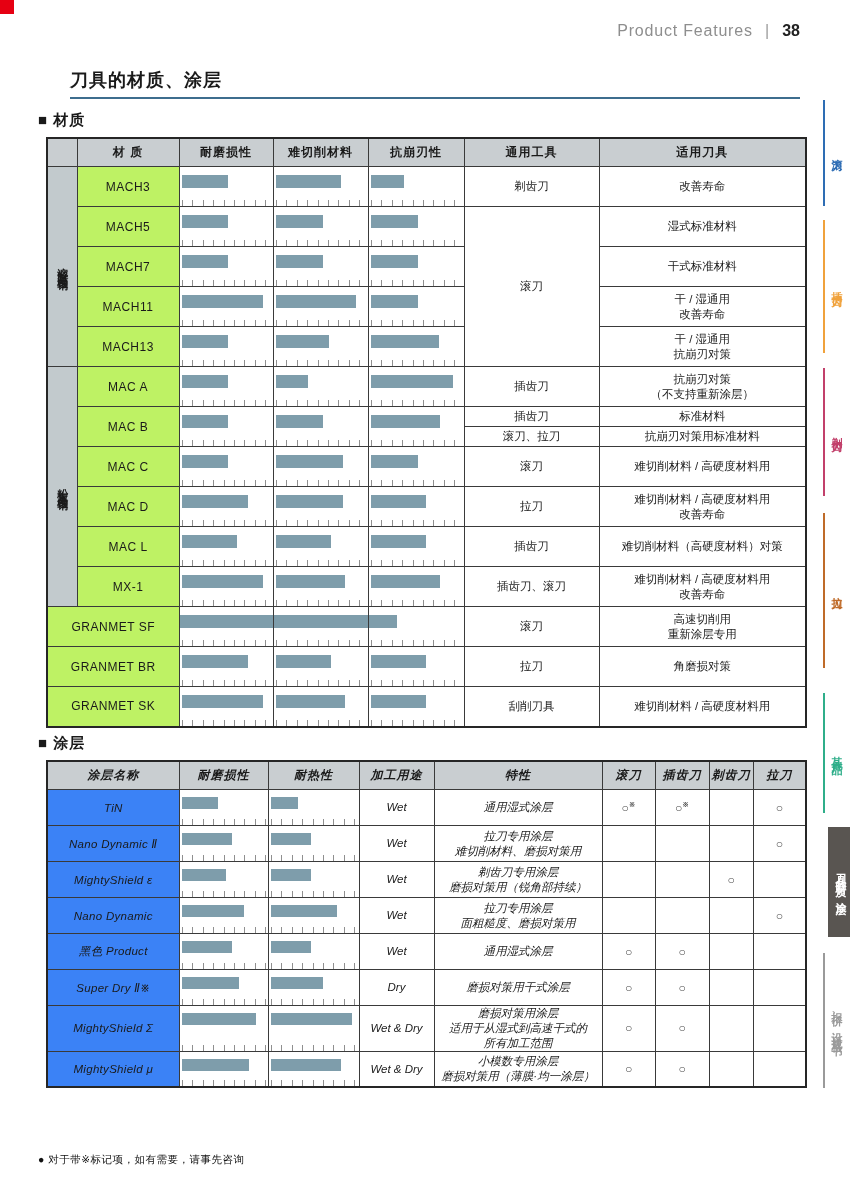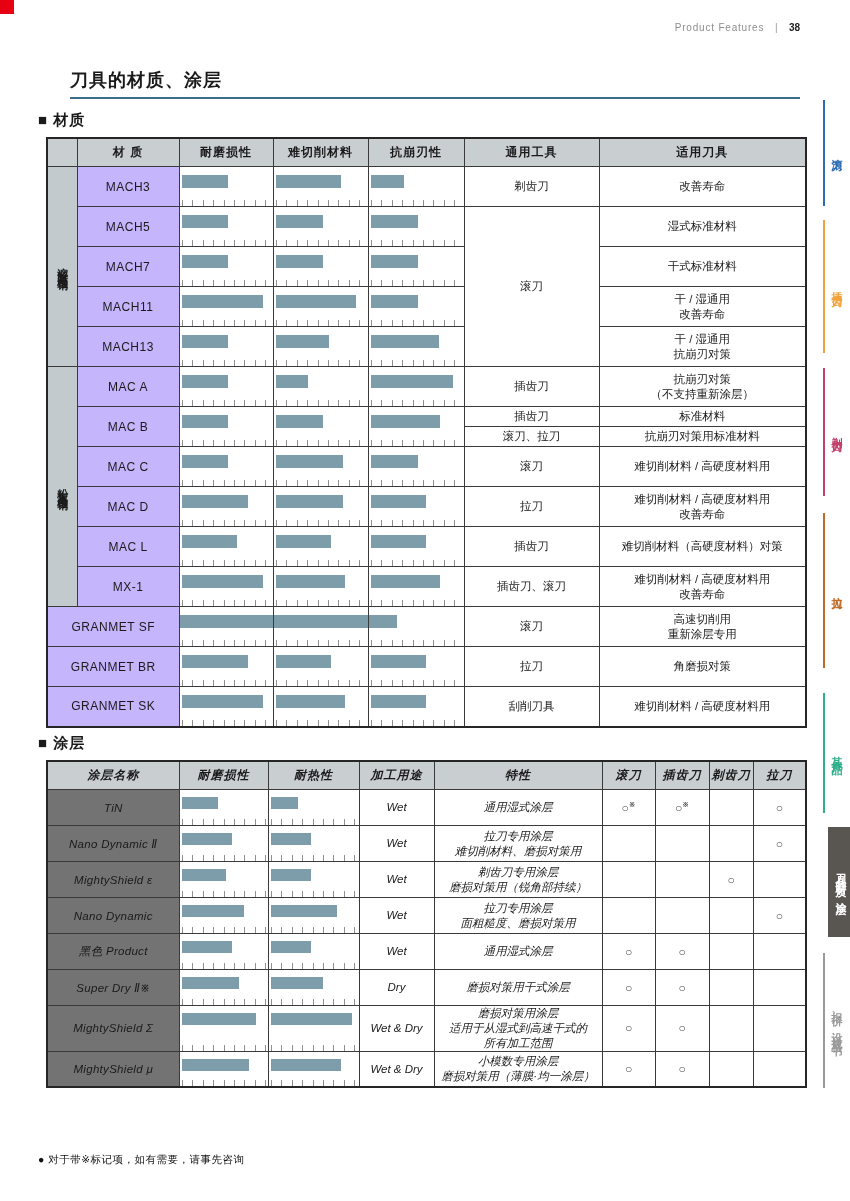--- a/index.html
+++ b/index.html
@@ -1,46 +1,46 @@
 <!DOCTYPE html>
 <html><head>
 <meta charset="utf-8">
 <style>
   html,body{margin:0;padding:0;}
   body{width:850px;height:1201px;background:#ffffff;position:relative;overflow:hidden;
        font-family:"Liberation Sans","DejaVu Sans",sans-serif;color:#1a1a1a;}
   .corner{position:absolute;left:0;top:0;width:14px;height:14px;}
-  .pagehead{position:absolute;top:22px;right:50px;font-size:10px;color:#8e8e8e;letter-spacing:.8px;text-align:center;}
+  .pagehead{position:absolute;top:22px;right:50px;font-size:16px;color:#8e8e8e;letter-spacing:.8px;text-align:center;}
   .pagehead .sep{margin:0 7px;color:#9a9a9a;}
   .pagehead .num{font-weight:bold;color:#222;letter-spacing:0;}
   .doc-title{position:absolute;left:70px;top:68px;font-size:18px;font-weight:bold;letter-spacing:1px;}
   .title-rule{position:absolute;left:70px;top:97px;width:730px;height:2px;background:#3e6d8e;}
   .sec-title{position:absolute;left:38px;font-size:15px;font-weight:bold;letter-spacing:1px;}
   #sec-materials{top:111px;}
   #sec-coatings{top:734px;}
 
   table{border-collapse:collapse;table-layout:fixed;position:absolute;left:38px;width:759px;margin-left:8px;}
   #mat-table{top:137px;}
   #coat-table{top:760px;font-style:italic;}
   th,td{border:1px solid #3a3a3a;padding:0;overflow:hidden;}
   table{border:2px solid #262626;}
   th{background:#c9ced1;font-size:12px;font-weight:bold;height:27px;letter-spacing:1px;}
   #mat-table tbody tr{height:40px;}
   #mat-table tbody tr.half{height:20px;}
   #coat-table tbody tr{height:36px;}
-  td.namecell{font-size:12px;text-align:center;background:#c4b5fd;letter-spacing:.5px;}
+  td.namecell{font-size:12px;text-align:center;background:#bef264;letter-spacing:.5px;}
   td.groupcell{background:#c2cacd;text-align:center;vertical-align:middle;}
   .vtext{writing-mode:vertical-rl;font-size:11px;font-weight:bold;letter-spacing:3px;margin:0 auto;}
   td.barcell{position:relative;background:#fff;}
   .bar{position:absolute;left:2px;top:8px;height:13px;background:#7e9dab;}
   #coat-table .bar{top:7px;height:12px;}
   .ticks{position:absolute;left:2px;right:1px;bottom:0;height:6px;
     background-image:repeating-linear-gradient(to right,#8f8f8f 0,#8f8f8f 1px,transparent 1px,transparent 10.4px);}
   td.textcell{font-size:11.5px;text-align:center;white-space:pre-line;line-height:1.3;background:#fff;}
-  td.coatname{background:#737373;font-size:11.5px;text-align:center;letter-spacing:.3px;}
+  td.coatname{background:#3b82f6;font-size:11.5px;text-align:center;letter-spacing:.3px;}
   td.mark{font-size:12px;text-align:center;background:#fff;color:#4a4a4a;}
   td.mark sup{font-size:8px;}
   .footnote{position:absolute;left:38px;top:1153px;font-size:10.5px;letter-spacing:.5px;color:#111;}
 
   .stab{position:absolute;right:7px;width:20px;}
   .stab .line{position:absolute;left:0;top:0;bottom:0;width:2px;}
   .stab .vlabel{position:absolute;left:6px;top:50%;transform:translateY(-50%);
     writing-mode:vertical-rl;font-size:11px;letter-spacing:3px;white-space:nowrap;font-weight:bold;}
   .s0{top:100px;height:106px;}
   .s1{top:220px;height:133px;}

